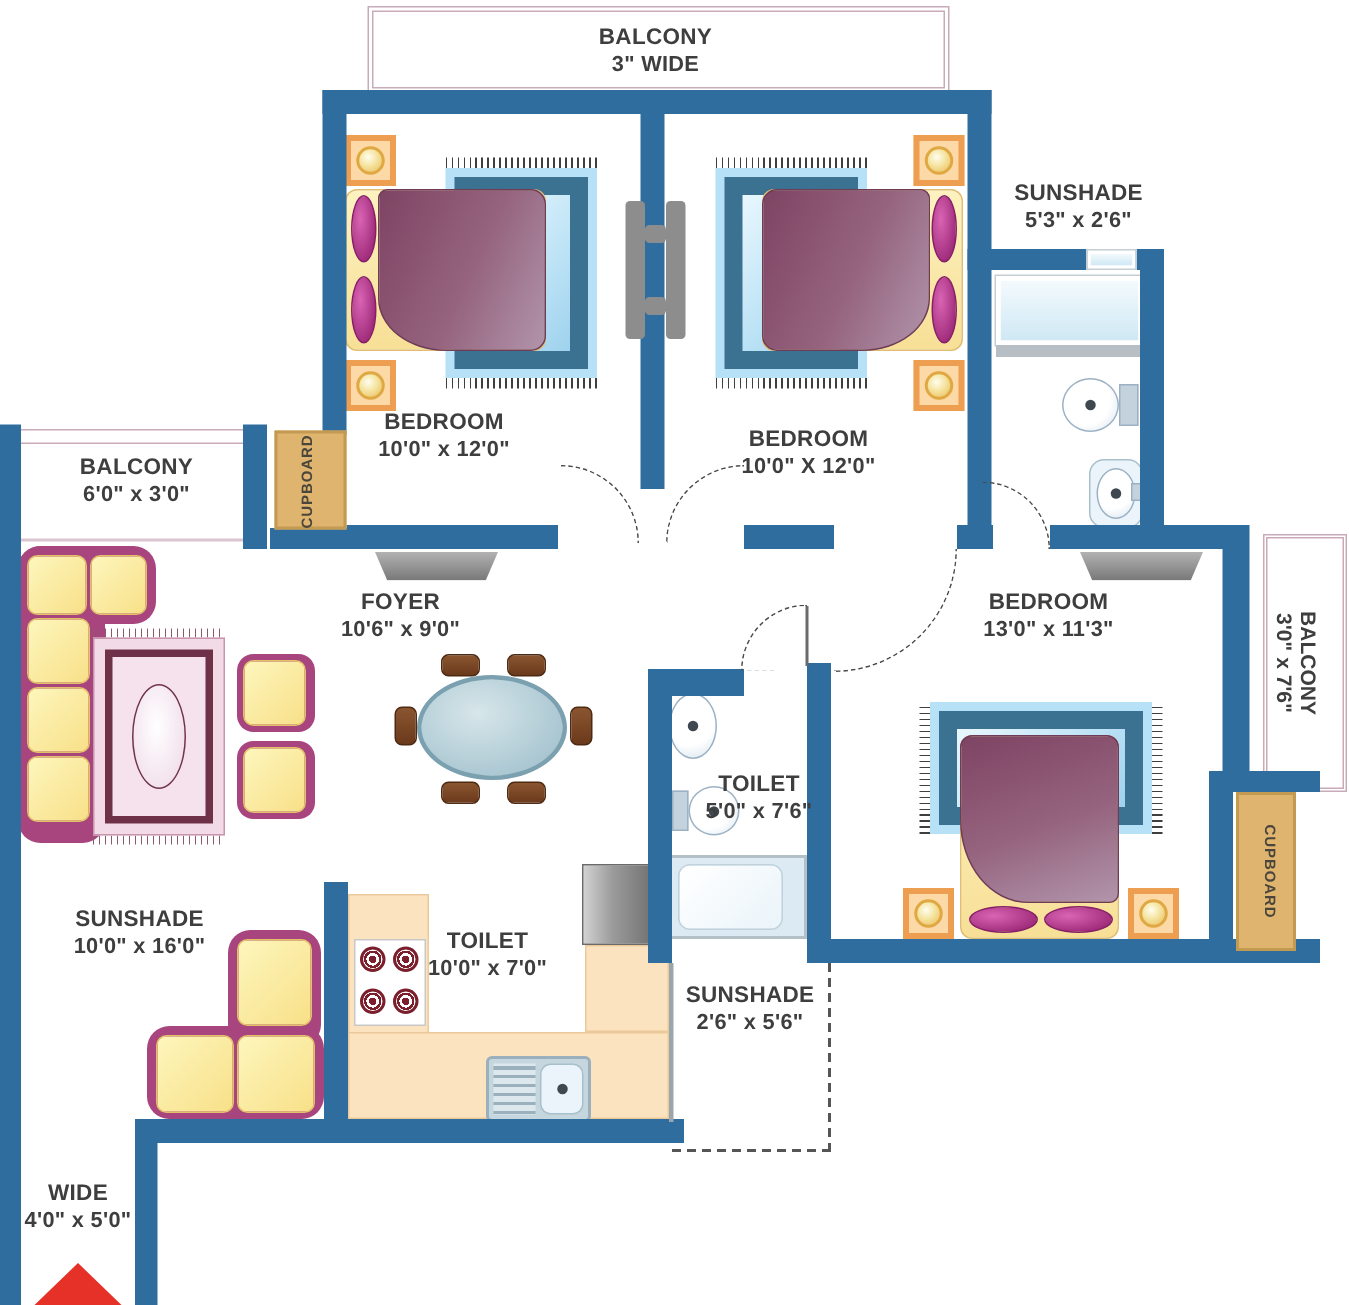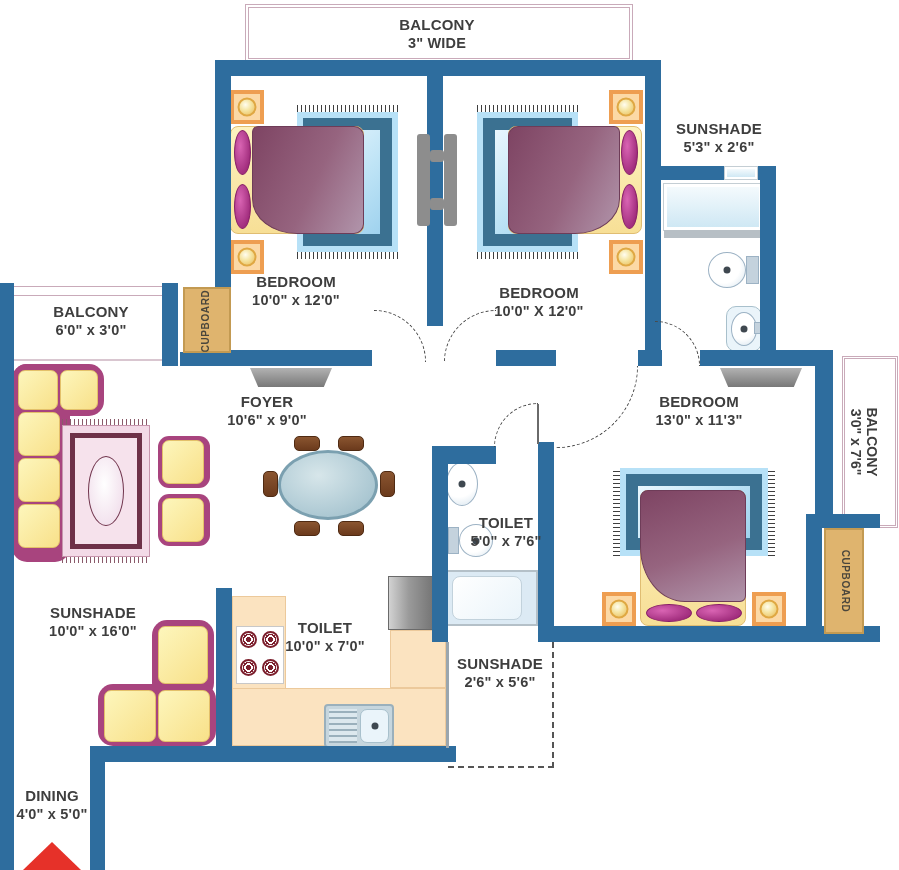--- a/index.html
+++ b/index.html
@@ -285,21 +285,21 @@
   </div>
   <div class="lbl" style="left:325px;top:619px;">
     <div>TOILET</div>
     <div class="dims">10'0" x 7'0"</div>
   </div>
   <div class="lbl" style="left:500px;top:655px;">
     <div>SUNSHADE</div>
     <div class="dims">2'6" x 5'6"</div>
   </div>
   <div class="lbl" style="left:52px;top:787px;">
-    <div>DINING</div>
+    <div>WIDE</div>
     <div class="dims">4'0" x 5'0"</div>
   </div>
   <div class="vlbl v90" style="left:864px;top:442px;">
     <div>BALCONY</div>
     <div>3'0" x 7'6"</div>
   </div>
   <div class="vlbl vm90 cuptext" style="left:206px;top:321px;">CUPBOARD</div>
   <div class="vlbl v90 cuptext" style="left:845px;top:581px;">CUPBOARD</div>
 
 </div>

